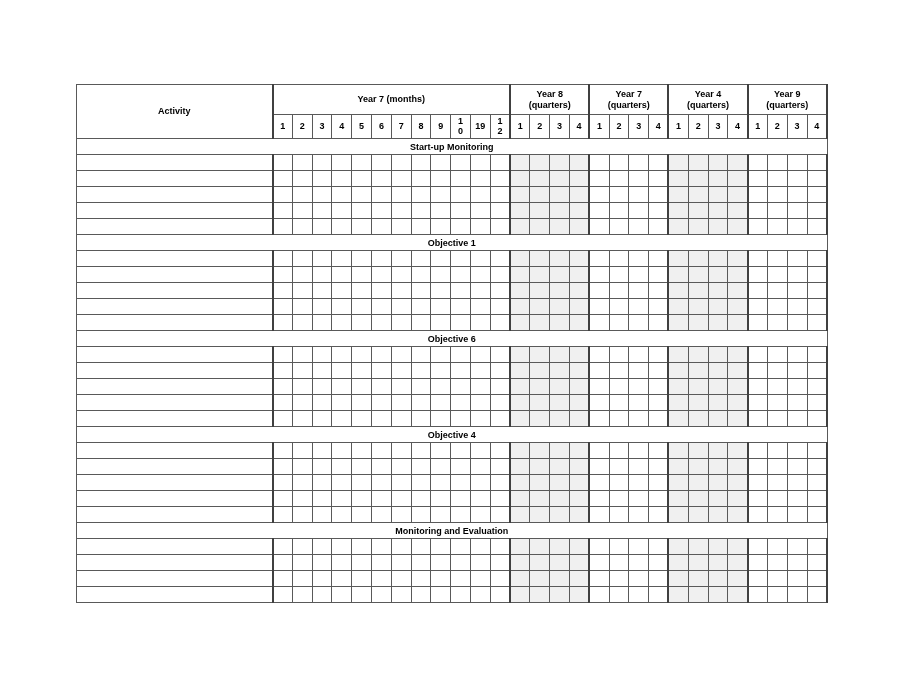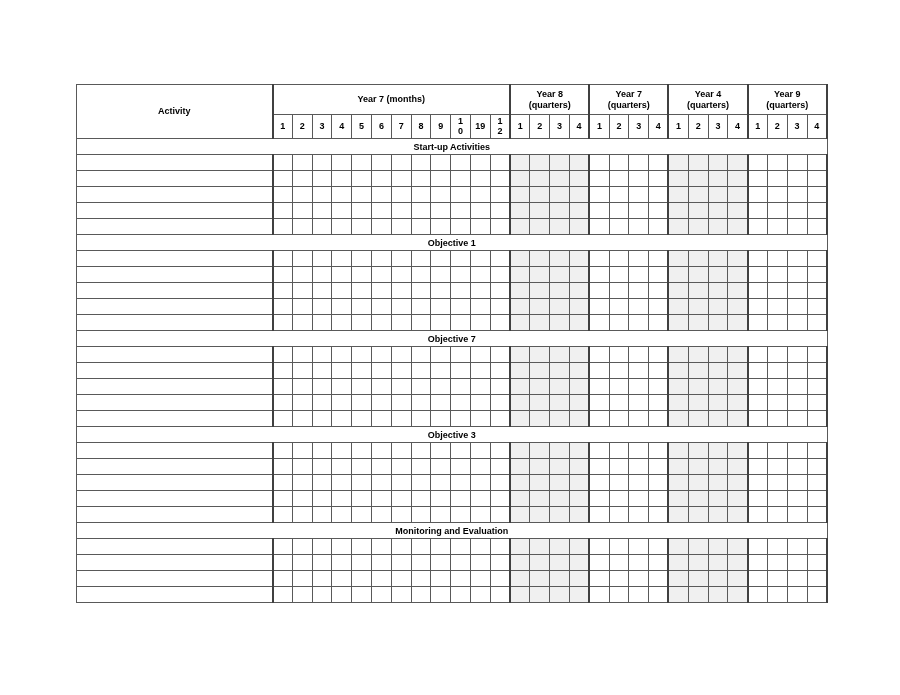--- a/index.html
+++ b/index.html
@@ -153,21 +153,21 @@
             <th class="hdr unit-head" style="width: 18px;">3</th>
             <th class="hdr unit-head" style="width: 18px;">4</th>
             <th class="hdr unit-head grp-left" style="width: 18px;">1</th>
             <th class="hdr unit-head" style="width: 18px;">2</th>
             <th class="hdr unit-head" style="width: 18px;">3</th>
             <th class="hdr unit-head grp-right" style="width: 18px;">4</th>
           </tr>
       </thead>
       <tbody id="body">
           <tr>
-            <td class="section-title" colspan="29">Start-up Activities</td>
+            <td class="section-title" colspan="29">Start-up Monitoring</td>
           </tr>
           <tr>
             <td class="act-cell"></td>
             <td class="slot grp-left"></td>
             <td class="slot"></td>
             <td class="slot"></td>
             <td class="slot"></td>
             <td class="slot"></td>
             <td class="slot"></td>
             <td class="slot"></td>
@@ -469,179 +469,179 @@
             <td class="slot shaded grp-left"></td>
             <td class="slot shaded"></td>
             <td class="slot shaded"></td>
             <td class="slot shaded"></td>
             <td class="slot grp-left"></td>
             <td class="slot"></td>
             <td class="slot"></td>
             <td class="slot grp-right"></td>
           </tr>
           <tr>
-            <td class="section-title" colspan="29">Objective 7</td>
-          </tr>
-          <tr>
-            <td class="act-cell"></td>
-            <td class="slot grp-left"></td>
-            <td class="slot"></td>
-            <td class="slot"></td>
-            <td class="slot"></td>
-            <td class="slot"></td>
-            <td class="slot"></td>
-            <td class="slot"></td>
-            <td class="slot"></td>
-            <td class="slot"></td>
-            <td class="slot"></td>
-            <td class="slot"></td>
-            <td class="slot"></td>
-            <td class="slot shaded grp-left"></td>
-            <td class="slot shaded"></td>
-            <td class="slot shaded"></td>
-            <td class="slot shaded"></td>
-            <td class="slot grp-left"></td>
-            <td class="slot"></td>
-            <td class="slot"></td>
-            <td class="slot"></td>
-            <td class="slot shaded grp-left"></td>
-            <td class="slot shaded"></td>
-            <td class="slot shaded"></td>
-            <td class="slot shaded"></td>
-            <td class="slot grp-left"></td>
-            <td class="slot"></td>
-            <td class="slot"></td>
-            <td class="slot grp-right"></td>
-          </tr>
-          <tr>
-            <td class="act-cell"></td>
-            <td class="slot grp-left"></td>
-            <td class="slot"></td>
-            <td class="slot"></td>
-            <td class="slot"></td>
-            <td class="slot"></td>
-            <td class="slot"></td>
-            <td class="slot"></td>
-            <td class="slot"></td>
-            <td class="slot"></td>
-            <td class="slot"></td>
-            <td class="slot"></td>
-            <td class="slot"></td>
-            <td class="slot shaded grp-left"></td>
-            <td class="slot shaded"></td>
-            <td class="slot shaded"></td>
-            <td class="slot shaded"></td>
-            <td class="slot grp-left"></td>
-            <td class="slot"></td>
-            <td class="slot"></td>
-            <td class="slot"></td>
-            <td class="slot shaded grp-left"></td>
-            <td class="slot shaded"></td>
-            <td class="slot shaded"></td>
-            <td class="slot shaded"></td>
-            <td class="slot grp-left"></td>
-            <td class="slot"></td>
-            <td class="slot"></td>
-            <td class="slot grp-right"></td>
-          </tr>
-          <tr>
-            <td class="act-cell"></td>
-            <td class="slot grp-left"></td>
-            <td class="slot"></td>
-            <td class="slot"></td>
-            <td class="slot"></td>
-            <td class="slot"></td>
-            <td class="slot"></td>
-            <td class="slot"></td>
-            <td class="slot"></td>
-            <td class="slot"></td>
-            <td class="slot"></td>
-            <td class="slot"></td>
-            <td class="slot"></td>
-            <td class="slot shaded grp-left"></td>
-            <td class="slot shaded"></td>
-            <td class="slot shaded"></td>
-            <td class="slot shaded"></td>
-            <td class="slot grp-left"></td>
-            <td class="slot"></td>
-            <td class="slot"></td>
-            <td class="slot"></td>
-            <td class="slot shaded grp-left"></td>
-            <td class="slot shaded"></td>
-            <td class="slot shaded"></td>
-            <td class="slot shaded"></td>
-            <td class="slot grp-left"></td>
-            <td class="slot"></td>
-            <td class="slot"></td>
-            <td class="slot grp-right"></td>
-          </tr>
-          <tr>
-            <td class="act-cell"></td>
-            <td class="slot grp-left"></td>
-            <td class="slot"></td>
-            <td class="slot"></td>
-            <td class="slot"></td>
-            <td class="slot"></td>
-            <td class="slot"></td>
-            <td class="slot"></td>
-            <td class="slot"></td>
-            <td class="slot"></td>
-            <td class="slot"></td>
-            <td class="slot"></td>
-            <td class="slot"></td>
-            <td class="slot shaded grp-left"></td>
-            <td class="slot shaded"></td>
-            <td class="slot shaded"></td>
-            <td class="slot shaded"></td>
-            <td class="slot grp-left"></td>
-            <td class="slot"></td>
-            <td class="slot"></td>
-            <td class="slot"></td>
-            <td class="slot shaded grp-left"></td>
-            <td class="slot shaded"></td>
-            <td class="slot shaded"></td>
-            <td class="slot shaded"></td>
-            <td class="slot grp-left"></td>
-            <td class="slot"></td>
-            <td class="slot"></td>
-            <td class="slot grp-right"></td>
-          </tr>
-          <tr>
-            <td class="act-cell"></td>
-            <td class="slot grp-left"></td>
-            <td class="slot"></td>
-            <td class="slot"></td>
-            <td class="slot"></td>
-            <td class="slot"></td>
-            <td class="slot"></td>
-            <td class="slot"></td>
-            <td class="slot"></td>
-            <td class="slot"></td>
-            <td class="slot"></td>
-            <td class="slot"></td>
-            <td class="slot"></td>
-            <td class="slot shaded grp-left"></td>
-            <td class="slot shaded"></td>
-            <td class="slot shaded"></td>
-            <td class="slot shaded"></td>
-            <td class="slot grp-left"></td>
-            <td class="slot"></td>
-            <td class="slot"></td>
-            <td class="slot"></td>
-            <td class="slot shaded grp-left"></td>
-            <td class="slot shaded"></td>
-            <td class="slot shaded"></td>
-            <td class="slot shaded"></td>
-            <td class="slot grp-left"></td>
-            <td class="slot"></td>
-            <td class="slot"></td>
-            <td class="slot grp-right"></td>
-          </tr>
-          <tr>
-            <td class="section-title" colspan="29">Objective 3</td>
+            <td class="section-title" colspan="29">Objective 6</td>
+          </tr>
+          <tr>
+            <td class="act-cell"></td>
+            <td class="slot grp-left"></td>
+            <td class="slot"></td>
+            <td class="slot"></td>
+            <td class="slot"></td>
+            <td class="slot"></td>
+            <td class="slot"></td>
+            <td class="slot"></td>
+            <td class="slot"></td>
+            <td class="slot"></td>
+            <td class="slot"></td>
+            <td class="slot"></td>
+            <td class="slot"></td>
+            <td class="slot shaded grp-left"></td>
+            <td class="slot shaded"></td>
+            <td class="slot shaded"></td>
+            <td class="slot shaded"></td>
+            <td class="slot grp-left"></td>
+            <td class="slot"></td>
+            <td class="slot"></td>
+            <td class="slot"></td>
+            <td class="slot shaded grp-left"></td>
+            <td class="slot shaded"></td>
+            <td class="slot shaded"></td>
+            <td class="slot shaded"></td>
+            <td class="slot grp-left"></td>
+            <td class="slot"></td>
+            <td class="slot"></td>
+            <td class="slot grp-right"></td>
+          </tr>
+          <tr>
+            <td class="act-cell"></td>
+            <td class="slot grp-left"></td>
+            <td class="slot"></td>
+            <td class="slot"></td>
+            <td class="slot"></td>
+            <td class="slot"></td>
+            <td class="slot"></td>
+            <td class="slot"></td>
+            <td class="slot"></td>
+            <td class="slot"></td>
+            <td class="slot"></td>
+            <td class="slot"></td>
+            <td class="slot"></td>
+            <td class="slot shaded grp-left"></td>
+            <td class="slot shaded"></td>
+            <td class="slot shaded"></td>
+            <td class="slot shaded"></td>
+            <td class="slot grp-left"></td>
+            <td class="slot"></td>
+            <td class="slot"></td>
+            <td class="slot"></td>
+            <td class="slot shaded grp-left"></td>
+            <td class="slot shaded"></td>
+            <td class="slot shaded"></td>
+            <td class="slot shaded"></td>
+            <td class="slot grp-left"></td>
+            <td class="slot"></td>
+            <td class="slot"></td>
+            <td class="slot grp-right"></td>
+          </tr>
+          <tr>
+            <td class="act-cell"></td>
+            <td class="slot grp-left"></td>
+            <td class="slot"></td>
+            <td class="slot"></td>
+            <td class="slot"></td>
+            <td class="slot"></td>
+            <td class="slot"></td>
+            <td class="slot"></td>
+            <td class="slot"></td>
+            <td class="slot"></td>
+            <td class="slot"></td>
+            <td class="slot"></td>
+            <td class="slot"></td>
+            <td class="slot shaded grp-left"></td>
+            <td class="slot shaded"></td>
+            <td class="slot shaded"></td>
+            <td class="slot shaded"></td>
+            <td class="slot grp-left"></td>
+            <td class="slot"></td>
+            <td class="slot"></td>
+            <td class="slot"></td>
+            <td class="slot shaded grp-left"></td>
+            <td class="slot shaded"></td>
+            <td class="slot shaded"></td>
+            <td class="slot shaded"></td>
+            <td class="slot grp-left"></td>
+            <td class="slot"></td>
+            <td class="slot"></td>
+            <td class="slot grp-right"></td>
+          </tr>
+          <tr>
+            <td class="act-cell"></td>
+            <td class="slot grp-left"></td>
+            <td class="slot"></td>
+            <td class="slot"></td>
+            <td class="slot"></td>
+            <td class="slot"></td>
+            <td class="slot"></td>
+            <td class="slot"></td>
+            <td class="slot"></td>
+            <td class="slot"></td>
+            <td class="slot"></td>
+            <td class="slot"></td>
+            <td class="slot"></td>
+            <td class="slot shaded grp-left"></td>
+            <td class="slot shaded"></td>
+            <td class="slot shaded"></td>
+            <td class="slot shaded"></td>
+            <td class="slot grp-left"></td>
+            <td class="slot"></td>
+            <td class="slot"></td>
+            <td class="slot"></td>
+            <td class="slot shaded grp-left"></td>
+            <td class="slot shaded"></td>
+            <td class="slot shaded"></td>
+            <td class="slot shaded"></td>
+            <td class="slot grp-left"></td>
+            <td class="slot"></td>
+            <td class="slot"></td>
+            <td class="slot grp-right"></td>
+          </tr>
+          <tr>
+            <td class="act-cell"></td>
+            <td class="slot grp-left"></td>
+            <td class="slot"></td>
+            <td class="slot"></td>
+            <td class="slot"></td>
+            <td class="slot"></td>
+            <td class="slot"></td>
+            <td class="slot"></td>
+            <td class="slot"></td>
+            <td class="slot"></td>
+            <td class="slot"></td>
+            <td class="slot"></td>
+            <td class="slot"></td>
+            <td class="slot shaded grp-left"></td>
+            <td class="slot shaded"></td>
+            <td class="slot shaded"></td>
+            <td class="slot shaded"></td>
+            <td class="slot grp-left"></td>
+            <td class="slot"></td>
+            <td class="slot"></td>
+            <td class="slot"></td>
+            <td class="slot shaded grp-left"></td>
+            <td class="slot shaded"></td>
+            <td class="slot shaded"></td>
+            <td class="slot shaded"></td>
+            <td class="slot grp-left"></td>
+            <td class="slot"></td>
+            <td class="slot"></td>
+            <td class="slot grp-right"></td>
+          </tr>
+          <tr>
+            <td class="section-title" colspan="29">Objective 4</td>
           </tr>
           <tr>
             <td class="act-cell"></td>
             <td class="slot grp-left"></td>
             <td class="slot"></td>
             <td class="slot"></td>
             <td class="slot"></td>
             <td class="slot"></td>
             <td class="slot"></td>
             <td class="slot"></td>

